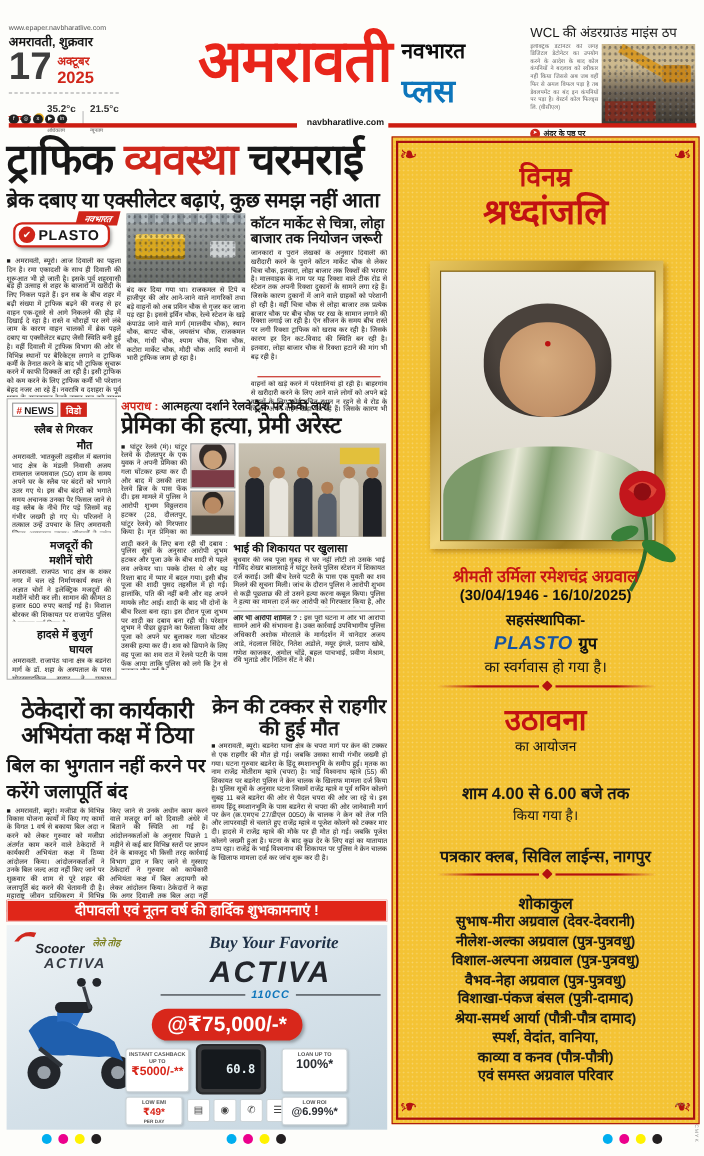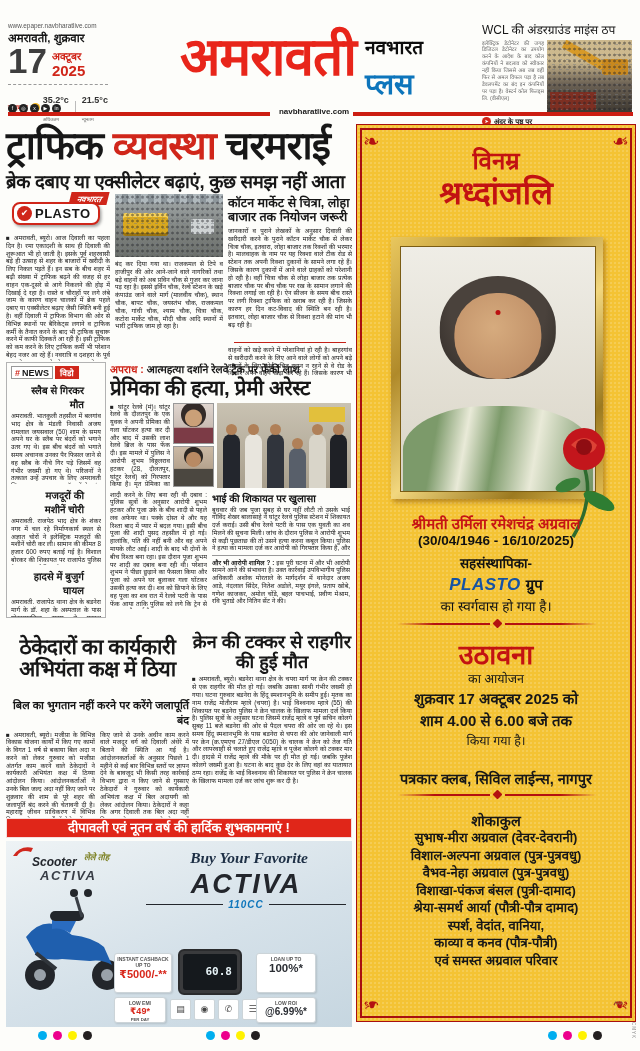--- a/index.html
+++ b/index.html
@@ -85,21 +85,21 @@
   .pn{position:absolute;bottom:0;width:17px;height:54px;border-radius:8px 8px 0 0;}
   .pn::before{content:"";position:absolute;top:-10px;left:3px;width:11px;height:11px;border-radius:50%;background:#b08058;}
   .crow2{display:flex;gap:5px;margin-top:3px;}
   .crow2 .left{width:97px;}
   .crow2 .right{width:138px;}
   .subh2{font-size:10px;font-weight:900;margin-bottom:1px;}
   .cdiv{border-top:1px solid #999;margin:3px 0;}
   
   .contract{left:6px;top:636px;width:183px;}
   .contract h2{font-size:21px;font-weight:900;line-height:1.06;text-align:center;margin:0;letter-spacing:-.5px;}
-  .contract .sh{font-size:11px;font-weight:900;text-align:right;margin:16px 0 4px;}
+  .contract .sh{font-size:17px;font-weight:900;text-align:left;margin:3px 0 4px;}
   .contract .cols{display:flex;gap:5px;}
   .contract .cols div{width:89px;height:102px;}
   .crane{left:192px;top:632px;width:160px;}
   .crane h2{font-size:18px;font-weight:900;line-height:1.12;text-align:center;margin:0 0 3px;}
   .crane .bodytxt{height:128px;}
   
   .greet{left:6px;top:818px;width:346px;height:20px;background:#e02619;color:#fff;font-size:13px;font-weight:900;text-align:center;line-height:20px;box-shadow:inset 0 0 0 1px #f6dede;}
   .ad{left:6px;top:841px;width:346px;height:186px;background:linear-gradient(160deg,#eef3f5,#d5e1e9 55%,#c6d6e0);overflow:hidden;}
   .hwing{left:6px;top:3px;}
   .sc-line1{left:26px;top:14px;font-size:12px;font-style:italic;font-weight:900;color:#23262c;}
@@ -324,20 +324,21 @@
     <div class="abs sc-line1">Scooter</div>
     <div class="abs sc-cursive">लेले तोह</div>
     <div class="abs sc-line2">ACTIVA</div>
     <div class="abs buyfav">Buy Your Favorite</div>
     <div class="abs adactiva">ACTIVA</div>
     <div class="abs adcc">
         <i></i>
         <b>110CC</b>
         <i></i>
       </div>
+    <div class="abs price">@₹75,000/-*</div>
 
     <svg class="abs scooter" width="128" height="118" viewBox="0 0 128 118">
       <circle cx="34" cy="98" r="15" fill="#23262b"></circle>
         <circle cx="34" cy="98" r="6" fill="#9aa2aa"></circle>
       <circle cx="101" cy="98" r="15" fill="#23262b"></circle>
         <circle cx="101" cy="98" r="6" fill="#9aa2aa"></circle>
       <path d="M20 60 Q34 42 52 48 L66 58 Q86 60 98 70 L106 88 Q96 82 84 84 L56 82 Q40 84 30 78 Z" fill="#1f5fae"></path>
       <path d="M46 40 Q60 34 70 44 L64 56 Q54 50 46 52 Z" fill="#2a6cc0"></path>
       <rect x="44" y="34" width="34" height="10" rx="5" fill="#23262b"></rect>
       <path d="M70 20 L76 40" stroke="#3a3f46" stroke-width="3"></path>
@@ -413,32 +414,32 @@
     </div>
     <div class="abs ctr o-passed">का स्वर्गवास हो गया है।</div>
 
     <div class="orn" style="top:495px;">
         <i></i>
         <b></b>
         <i class="r"></i>
       </div>
     <div class="abs ctr o-uth">उठावना</div>
     <div class="abs ctr o-org">का आयोजन</div>
-    <div class="abs ctr o-w1">शुक्रवार 17 अक्टूबर 2025 को</div>
     <div class="abs ctr o-w2">शाम 4.00 से 6.00 बजे तक</div>
     <div class="abs ctr o-w3">किया गया है।</div>
     <div class="abs ctr o-place">पत्रकार क्लब, सिविल लाईन्स, नागपुर</div>
     <div class="orn" style="top:666px;">
         <i></i>
         <b></b>
         <i class="r"></i>
       </div>
     <div class="abs ctr o-shk">शोकाकुल</div>
     <div class="abs o-list">
       <div>सुभाष-मीरा अग्रवाल (देवर-देवरानी)</div>
+      <div>नीलेश-अल्का अग्रवाल (पुत्र-पुत्रवधु)</div>
       <div>विशाल-अल्पना अग्रवाल (पुत्र-पुत्रवधु)</div>
       <div>वैभव-नेहा अग्रवाल (पुत्र-पुत्रवधु)</div>
       <div>विशाखा-पंकज बंसल (पुत्री-दामाद)</div>
       <div>श्रेया-समर्थ आर्या (पौत्री-पौत्र दामाद)</div>
       <div>स्पर्श, वेदांत, वानिया,</div>
       <div>काव्या व कनव (पौत्र-पौत्री)</div>
       <div>एवं समस्त अग्रवाल परिवार</div>
     </div>
     <div class="o-aaa">AAA</div>
   </div>

